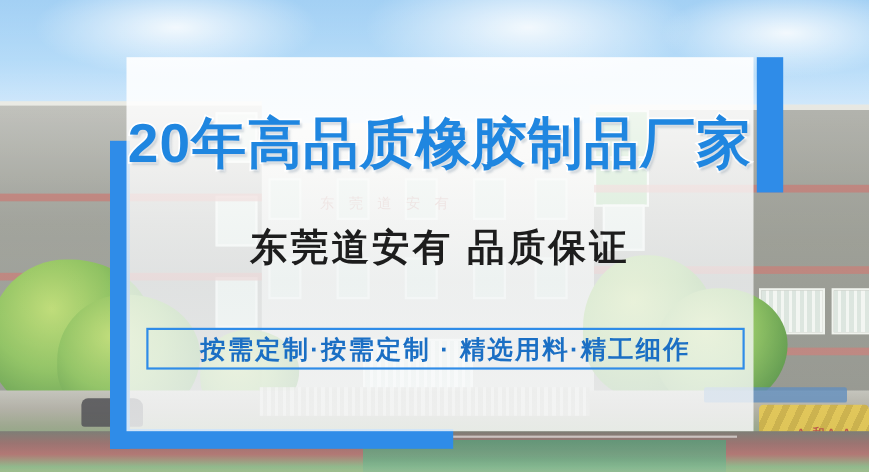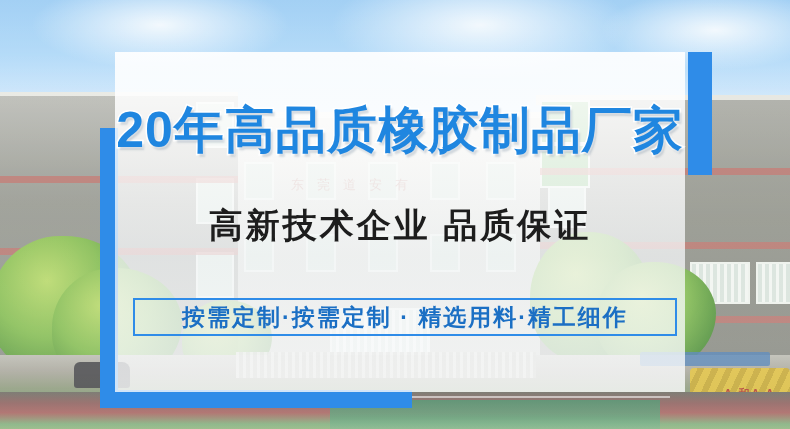--- a/index.html
+++ b/index.html
@@ -240,18 +240,18 @@
     <div class="photo-haze"></div>
   </div>
 
   <div class="accent accent-left"></div>
   <div class="accent accent-bottom"></div>
   <div class="accent accent-right"></div>
 
   <div class="panel"></div>
 
   <div class="headline">20年高品质橡胶制品厂家</div>
-  <div class="subhead">高新技术企业  品质保证</div>
+  <div class="subhead">东莞道安有  品质保证</div>
   <div class="tagbox">
     <span class="tagline">按需定制·按需定制 · 精选用料·精工细作</span>
   </div>
 
 </div>
 
 </body></html>

